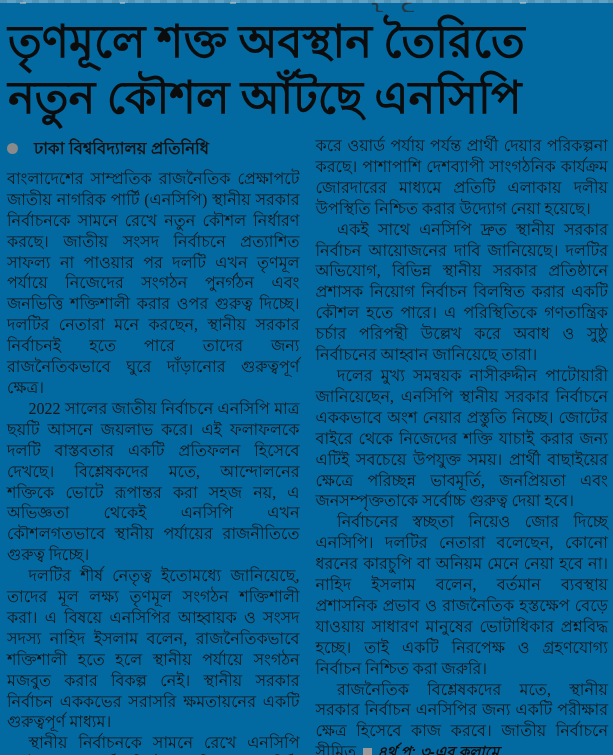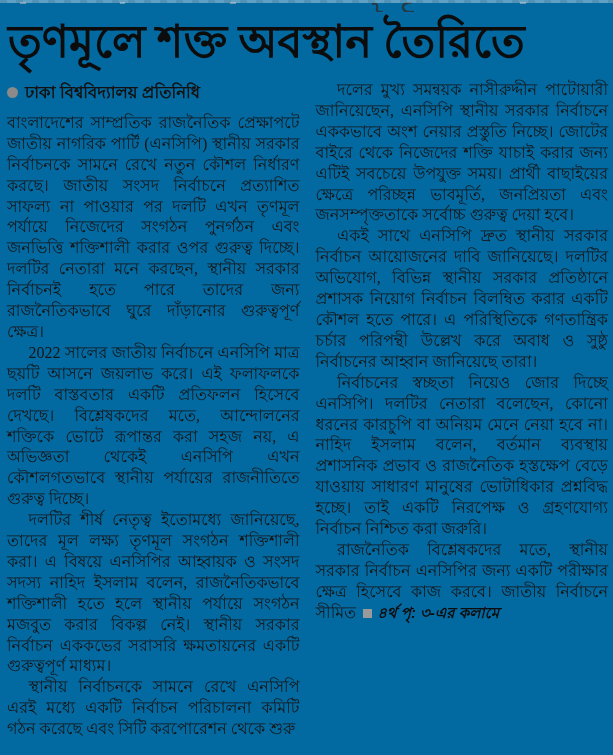--- a/index.html
+++ b/index.html
@@ -38,21 +38,21 @@
     gap:16px;
   }
   .col{
     width:293px;
     font-size:16px;
     line-height:20.9px;
     text-align:justify;
     color:#161616;
   }
   .byline{
-    display:flex;align-items:center;gap:7px;
+    display:flex;align-items:center;gap:16px;
     font-weight:700;font-size:16.5px;
     margin:2px 0 10px 0;
     font-family:"Liberation Sans","DejaVu Sans",sans-serif;
     color:#121212;
     text-align:left;
   }
   .dot{
     width:11px;height:11px;border-radius:50%;
     background:#8a8a8a;flex:0 0 auto;
   }
@@ -82,38 +82,40 @@
     <div class="speckle"></div>
     <svg width="613" height="12" viewBox="0 0 613 12">
       <path d="M372 2 q6 -2 5 4 q-1 5 6 4" fill="none" stroke="#2a2a2a" stroke-width="2.2"></path>
       <path d="M412 0 q-10 1 -9 6 q1 5 11 4" fill="none" stroke="#2a2a2a" stroke-width="2.4"></path>
       <path d="M20 1 l6 0 M120 1 l5 0 M230 1 l6 0 M520 1 l6 0" stroke="#bdbdbd" stroke-width="1.4"></path>
     </svg>
   </div>
 
   <h1 class="headline">
     <span class="hl">তৃণমূলে শক্ত অবস্থান তৈরিতে</span>
+    <span class="hl">নতুন কৌশল আঁটছে এনসিপি</span>
   </h1>
 
   <div class="body">
 
     <div class="col">
       <div class="byline">
         <span class="dot"></span>
         <span>ঢাকা বিশ্ববিদ্যালয় প্রতিনিধি</span>
       </div>
       <p>বাংলাদেশের সাম্প্রতিক রাজনৈতিক প্রেক্ষাপটে জাতীয় নাগরিক পার্টি (এনসিপি) স্থানীয় সরকার নির্বাচনকে সামনে রেখে নতুন কৌশল নির্ধারণ করছে। জাতীয় সংসদ নির্বাচনে প্রত্যাশিত সাফল্য না পাওয়ার পর দলটি এখন তৃণমূল পর্যায়ে নিজেদের সংগঠন পুনর্গঠন এবং জনভিত্তি শক্তিশালী করার ওপর গুরুত্ব দিচ্ছে। দলটির নেতারা মনে করছেন, স্থানীয় সরকার নির্বাচনই হতে পারে তাদের জন্য রাজনৈতিকভাবে ঘুরে দাঁড়ানোর গুরুত্বপূর্ণ ক্ষেত্র।</p>
       <p class="ind">2022 সালের জাতীয় নির্বাচনে এনসিপি মাত্র ছয়টি আসনে জয়লাভ করে। এই ফলাফলকে দলটি বাস্তবতার একটি প্রতিফলন হিসেবে দেখছে। বিশ্লেষকদের মতে, আন্দোলনের শক্তিকে ভোটে রূপান্তর করা সহজ নয়, এ অভিজ্ঞতা থেকেই এনসিপি এখন কৌশলগতভাবে স্থানীয় পর্যায়ের রাজনীতিতে গুরুত্ব দিচ্ছে।</p>
       <p class="ind">দলটির শীর্ষ নেতৃত্ব ইতোমধ্যে জানিয়েছে, তাদের মূল লক্ষ্য তৃণমূল সংগঠন শক্তিশালী করা। এ বিষয়ে এনসিপির আহ্বায়ক ও সংসদ সদস্য নাহিদ ইসলাম বলেন, রাজনৈতিকভাবে শক্তিশালী হতে হলে স্থানীয় পর্যায়ে সংগঠন মজবুত করার বিকল্প নেই। স্থানীয় সরকার নির্বাচন এককভের সরাসরি ক্ষমতায়নের একটি গুরুত্বপূর্ণ মাধ্যম।</p>
       <p class="ind">স্থানীয় নির্বাচনকে সামনে রেখে এনসিপি এরই মধ্যে একটি নির্বাচন পরিচালনা কমিটি গঠন করেছে এবং সিটি করপোরেশন থেকে শুরু</p>
     </div>
 
     <div class="col">
+      <p>করে ওয়ার্ড পর্যায় পর্যন্ত প্রার্থী দেয়ার পরিকল্পনা করছে। পাশাপাশি দেশব্যাপী সাংগঠনিক কার্যক্রম জোরদারের মাধ্যমে প্রতিটি এলাকায় দলীয় উপস্থিতি নিশ্চিত করার উদ্যোগ নেয়া হয়েছে।</p>
+      <p class="ind">একই সাথে এনসিপি দ্রুত স্থানীয় সরকার নির্বাচন আয়োজনের দাবি জানিয়েছে। দলটির অভিযোগ, বিভিন্ন স্থানীয় সরকার প্রতিষ্ঠানে প্রশাসক নিয়োগ নির্বাচন বিলম্বিত করার একটি কৌশল হতে পারে। এ পরিস্থিতিকে গণতান্ত্রিক চর্চার পরিপন্থী উল্লেখ করে অবাধ ও সুষ্ঠু নির্বাচনের আহ্বান জানিয়েছে তারা।</p>
       <p class="ind">দলের মুখ্য সমন্বয়ক নাসীরুদ্দীন পাটোয়ারী জানিয়েছেন, এনসিপি স্থানীয় সরকার নির্বাচনে এককভাবে অংশ নেয়ার প্রস্তুতি নিচ্ছে। জোটের বাইরে থেকে নিজেদের শক্তি যাচাই করার জন্য এটিই সবচেয়ে উপযুক্ত সময়। প্রার্থী বাছাইয়ের ক্ষেত্রে পরিচ্ছন্ন ভাবমূর্তি, জনপ্রিয়তা এবং জনসম্পৃক্ততাকে সর্বোচ্চ গুরুত্ব দেয়া হবে।</p>
-      <p class="ind">একই সাথে এনসিপি দ্রুত স্থানীয় সরকার নির্বাচন আয়োজনের দাবি জানিয়েছে। দলটির অভিযোগ, বিভিন্ন স্থানীয় সরকার প্রতিষ্ঠানে প্রশাসক নিয়োগ নির্বাচন বিলম্বিত করার একটি কৌশল হতে পারে। এ পরিস্থিতিকে গণতান্ত্রিক চর্চার পরিপন্থী উল্লেখ করে অবাধ ও সুষ্ঠু নির্বাচনের আহ্বান জানিয়েছে তারা।</p>
       <p class="ind">নির্বাচনের স্বচ্ছতা নিয়েও জোর দিচ্ছে এনসিপি। দলটির নেতারা বলেছেন, কোনো ধরনের কারচুপি বা অনিয়ম মেনে নেয়া হবে না। নাহিদ ইসলাম বলেন, বর্তমান ব্যবস্থায় প্রশাসনিক প্রভাব ও রাজনৈতিক হস্তক্ষেপ বেড়ে যাওয়ায় সাধারণ মানুষের ভোটাধিকার প্রশ্নবিদ্ধ হচ্ছে। তাই একটি নিরপেক্ষ ও গ্রহণযোগ্য নির্বাচন নিশ্চিত করা জরুরি।</p>
       <p class="ind">
         <span>রাজনৈতিক বিশ্লেষকদের মতে, স্থানীয় সরকার নির্বাচন এনসিপির জন্য একটি পরীক্ষার ক্ষেত্র হিসেবে কাজ করবে। জাতীয় নির্বাচনে সীমিত</span><span class="jump-square"></span><span class="jump">৪র্থ পৃ: ৩-এর কলামে</span>
       </p>
     </div>
 
   </div>
 </div>
 
 </body></html>

